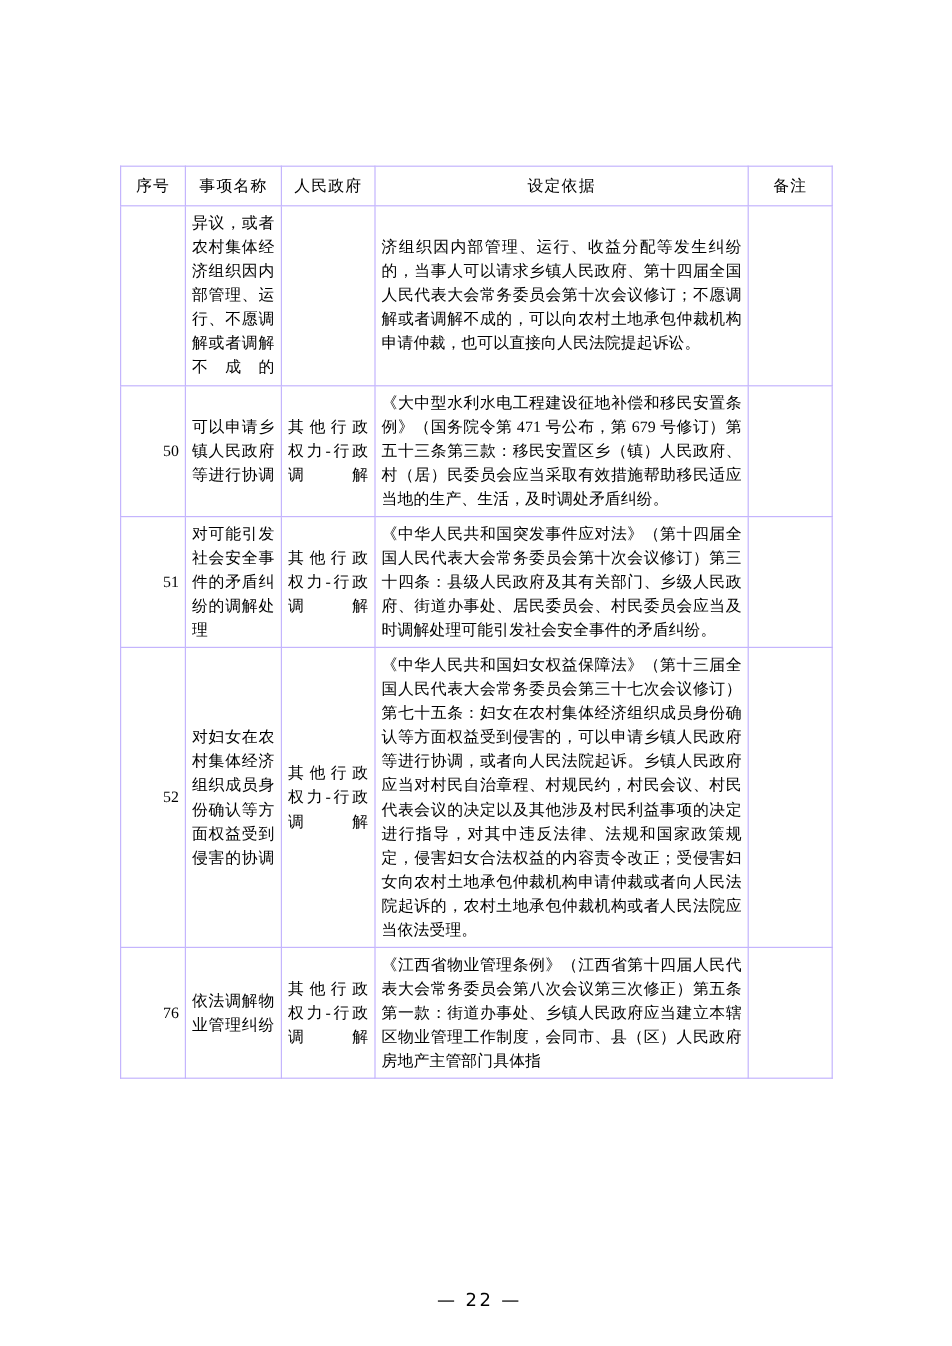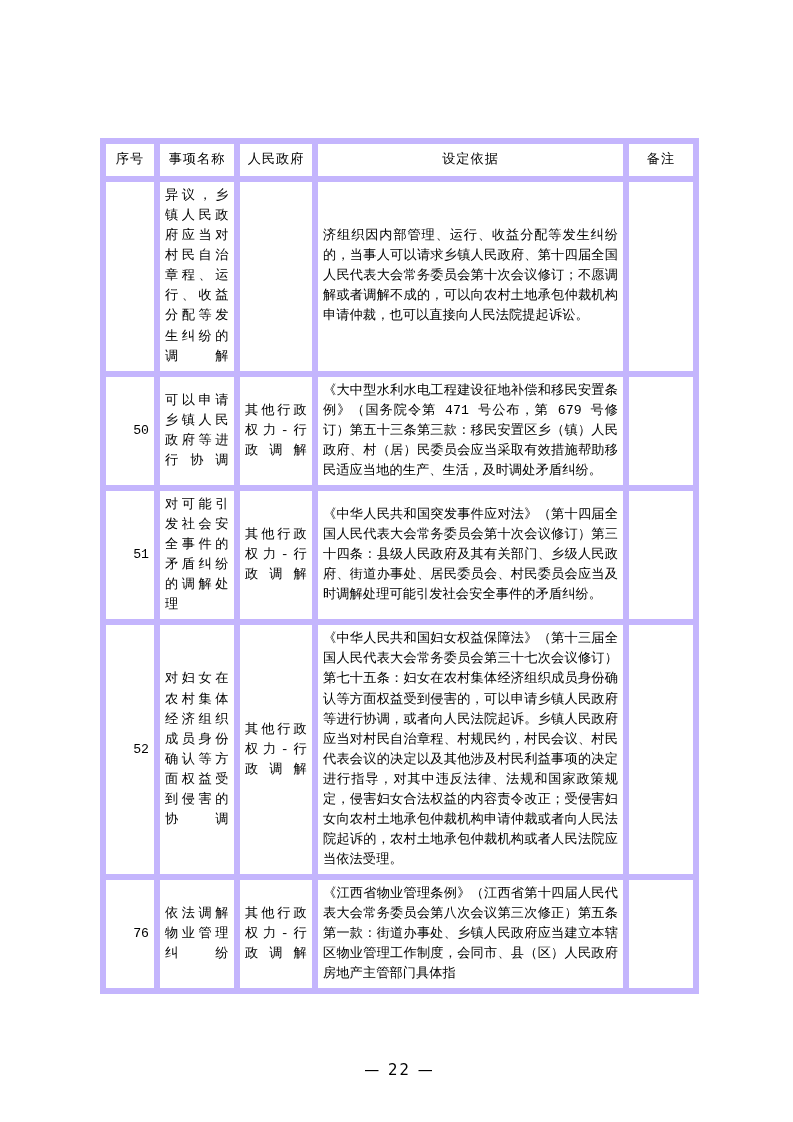--- a/index.html
+++ b/index.html
@@ -20,26 +20,26 @@
     box-sizing: border-box;
     padding: 138px 100px 0 100px;
   }
   table.doc-table {
     border-collapse: collapse;
     width: 593px;
     table-layout: fixed;
   }
   table.doc-table th,
   table.doc-table td {
-    border: 6px solid #c4b5fd;
+    border: 1px solid #c4b5fd;
     vertical-align: middle;
     padding: 4px 5px;
     font-size: 13.2px;
     line-height: 1.52;
-    font-family: Liberation Mono, monospace;
+    font-family: Liberation Serif, serif;
   }
   table.doc-table th {
     text-align: center;
     font-weight: normal;
     padding: 6px 4px;
     letter-spacing: 1px;
   }
   col.c-seq { width: 54px; }
   col.c-name { width: 80px; }
   col.c-type { width: 78px; }
@@ -68,21 +68,21 @@
     text-align: justify;
     line-height: 1.55;
     letter-spacing: 0.1px;
   }
   td.remark { }
 
   .footer {
     position: absolute;
     left: 0;
     right: 0;
-    bottom: 43px;
+    bottom: 30px;
     text-align: center;
     font-size: 15px;
     font-family: "DejaVu Sans", "Liberation Sans", sans-serif;
     letter-spacing: 2px;
   }
   .page-num-wrap {
     display: inline-block;
     padding-left: 6px;
   }
 </style>
@@ -104,21 +104,21 @@
         <th>序号</th>
         <th>事项名称</th>
         <th>人民政府</th>
         <th>设定依据</th>
         <th>备注</th>
       </tr>
     </thead>
     <tbody>
       <tr>
         <td class="seq"></td>
-        <td class="name">异议，乡镇人民政府应当对村民自治章程、运行、收益分配等发生纠纷的调解</td>
+        <td class="name">异议，或者农村集体经济组织因内部管理、运行、不愿调解或者调解不成的</td>
         <td class="type"></td>
         <td class="basis">济组织因内部管理、运行、收益分配等发生纠纷的，当事人可以请求乡镇人民政府、第十四届全国人民代表大会常务委员会第十次会议修订；不愿调解或者调解不成的，可以向农村土地承包仲裁机构申请仲裁，也可以直接向人民法院提起诉讼。</td>
         <td class="remark"></td>
       </tr>
       <tr>
         <td class="seq">50</td>
         <td class="name">可以申请乡镇人民政府等进行协调</td>
         <td class="type">其他行政权力-行政调解</td>
         <td class="basis">《大中型水利水电工程建设征地补偿和移民安置条例》（国务院令第 471 号公布，第 679 号修订）第五十三条第三款：移民安置区乡（镇）人民政府、村（居）民委员会应当采取有效措施帮助移民适应当地的生产、生活，及时调处矛盾纠纷。</td>
         <td class="remark"></td>

